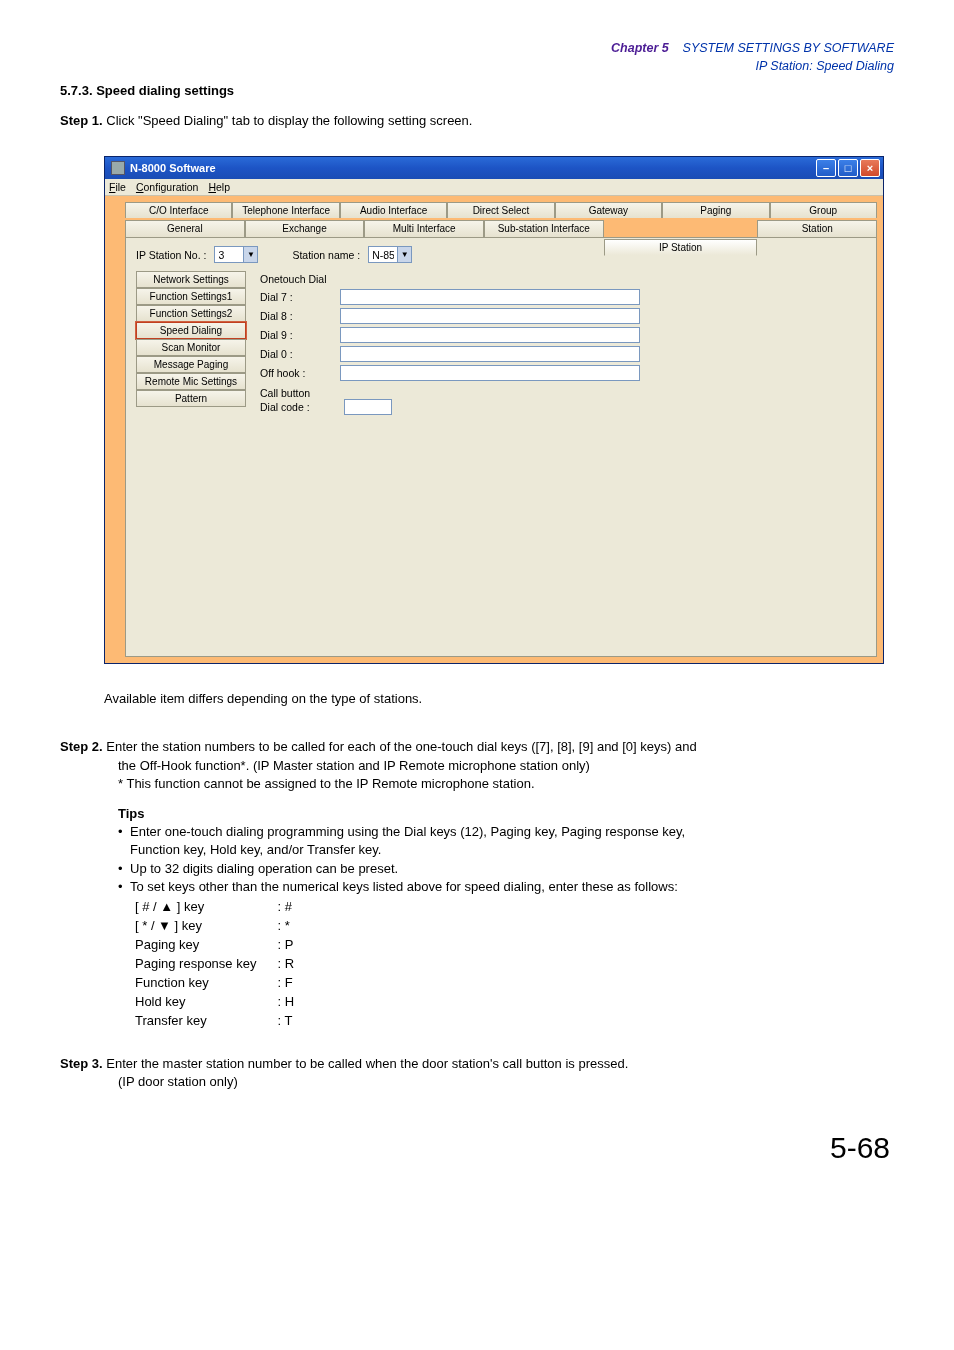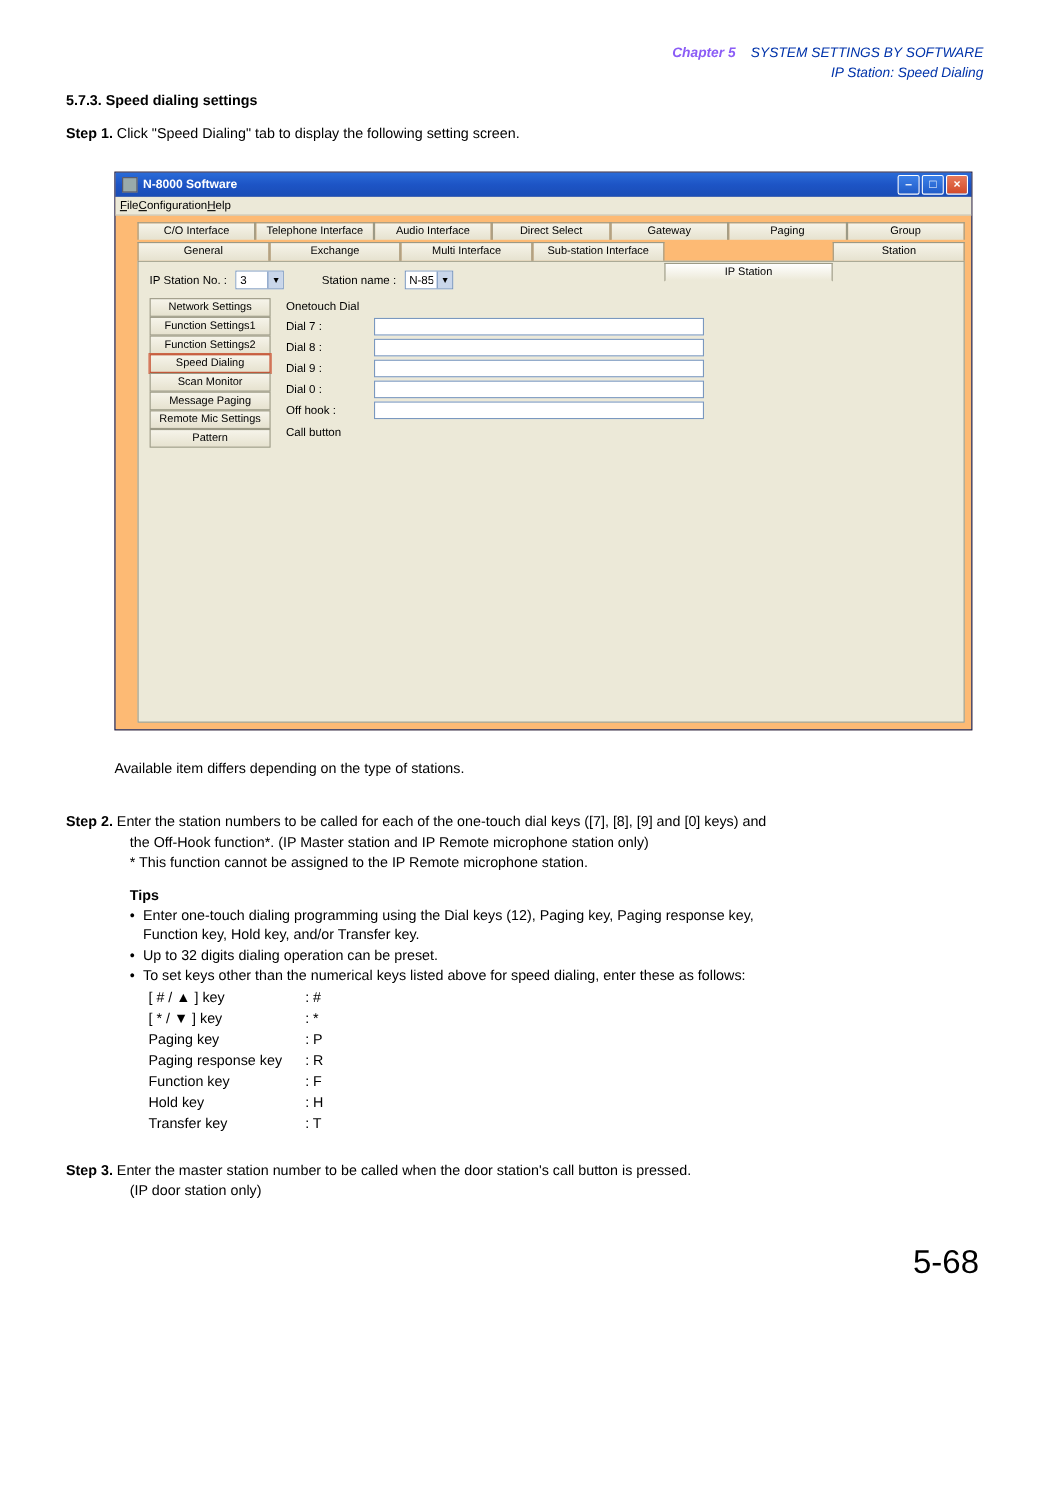--- a/index.html
+++ b/index.html
@@ -14,21 +14,21 @@
   .page {
     padding: 40px 60px 40px 60px;
   }
   .chapter-header {
     text-align: right;
     font-size: 12.5px;
     font-style: italic;
     line-height: 1.4;
     margin-bottom: 8px;
   }
-  .chapter-red { color: #8b5cf6; font-weight: bold; }
+  .chapter-red { color: #4c1d95; font-weight: bold; }
   .chapter-blue { color: #0033aa; }
   .section-title {
     font-size: 13px;
     font-weight: bold;
     margin-bottom: 14px;
   }
   .step-line {
     font-size: 13px;
     margin-bottom: 6px;
   }
@@ -64,20 +64,21 @@
     color: #fff; display:flex; align-items:center; justify-content:center;
     font-size: 11px; font-weight: bold; border: 1px solid #fff; border-radius: 2px;
   }
   .xp-btn.min { background: linear-gradient(to bottom,#3c80e8,#215cc8); }
   .xp-btn.max { background: linear-gradient(to bottom,#3c80e8,#215cc8); }
   .xp-btn.close { background: linear-gradient(to bottom,#e87a5a,#d24a2a); }
   .xp-menubar {
     background: #ece9d8;
     padding: 2px 4px;
     display: flex;
+    gap: 10px;
     border-bottom: 1px solid #c8c2ae;
   }
   .xp-menuitem { }
   .xp-menuitem .ul { text-decoration: underline; }
   .xp-client {
     padding: 4px 6px 6px 20px;
   }
   .tab-row {
     display: flex;
     gap: 0;
@@ -267,20 +268,24 @@
                 </div>
               <div class="fld-row">
                   <label>Dial 0    :</label>
                   <input class="long-input" style="">
                 </div>
               <div class="fld-row">
                   <label>Off hook :</label>
                   <input class="long-input" style="">
                 </div>
               <div class="callbtn-row">Call button</div>
+              <div class="fld-row">
+                  <label style="width:62px">Dial code :</label>
+                  <input class="short-input" style="">
+                </div>
             </div>
           </div>
         </div>
       </div>
     </div>
   </div>
 
   <div class="body-text indent1" style="margin-top:16px; margin-bottom:30px;">Available item differs depending on the type of stations.</div>
 
   <div class="body-text">

